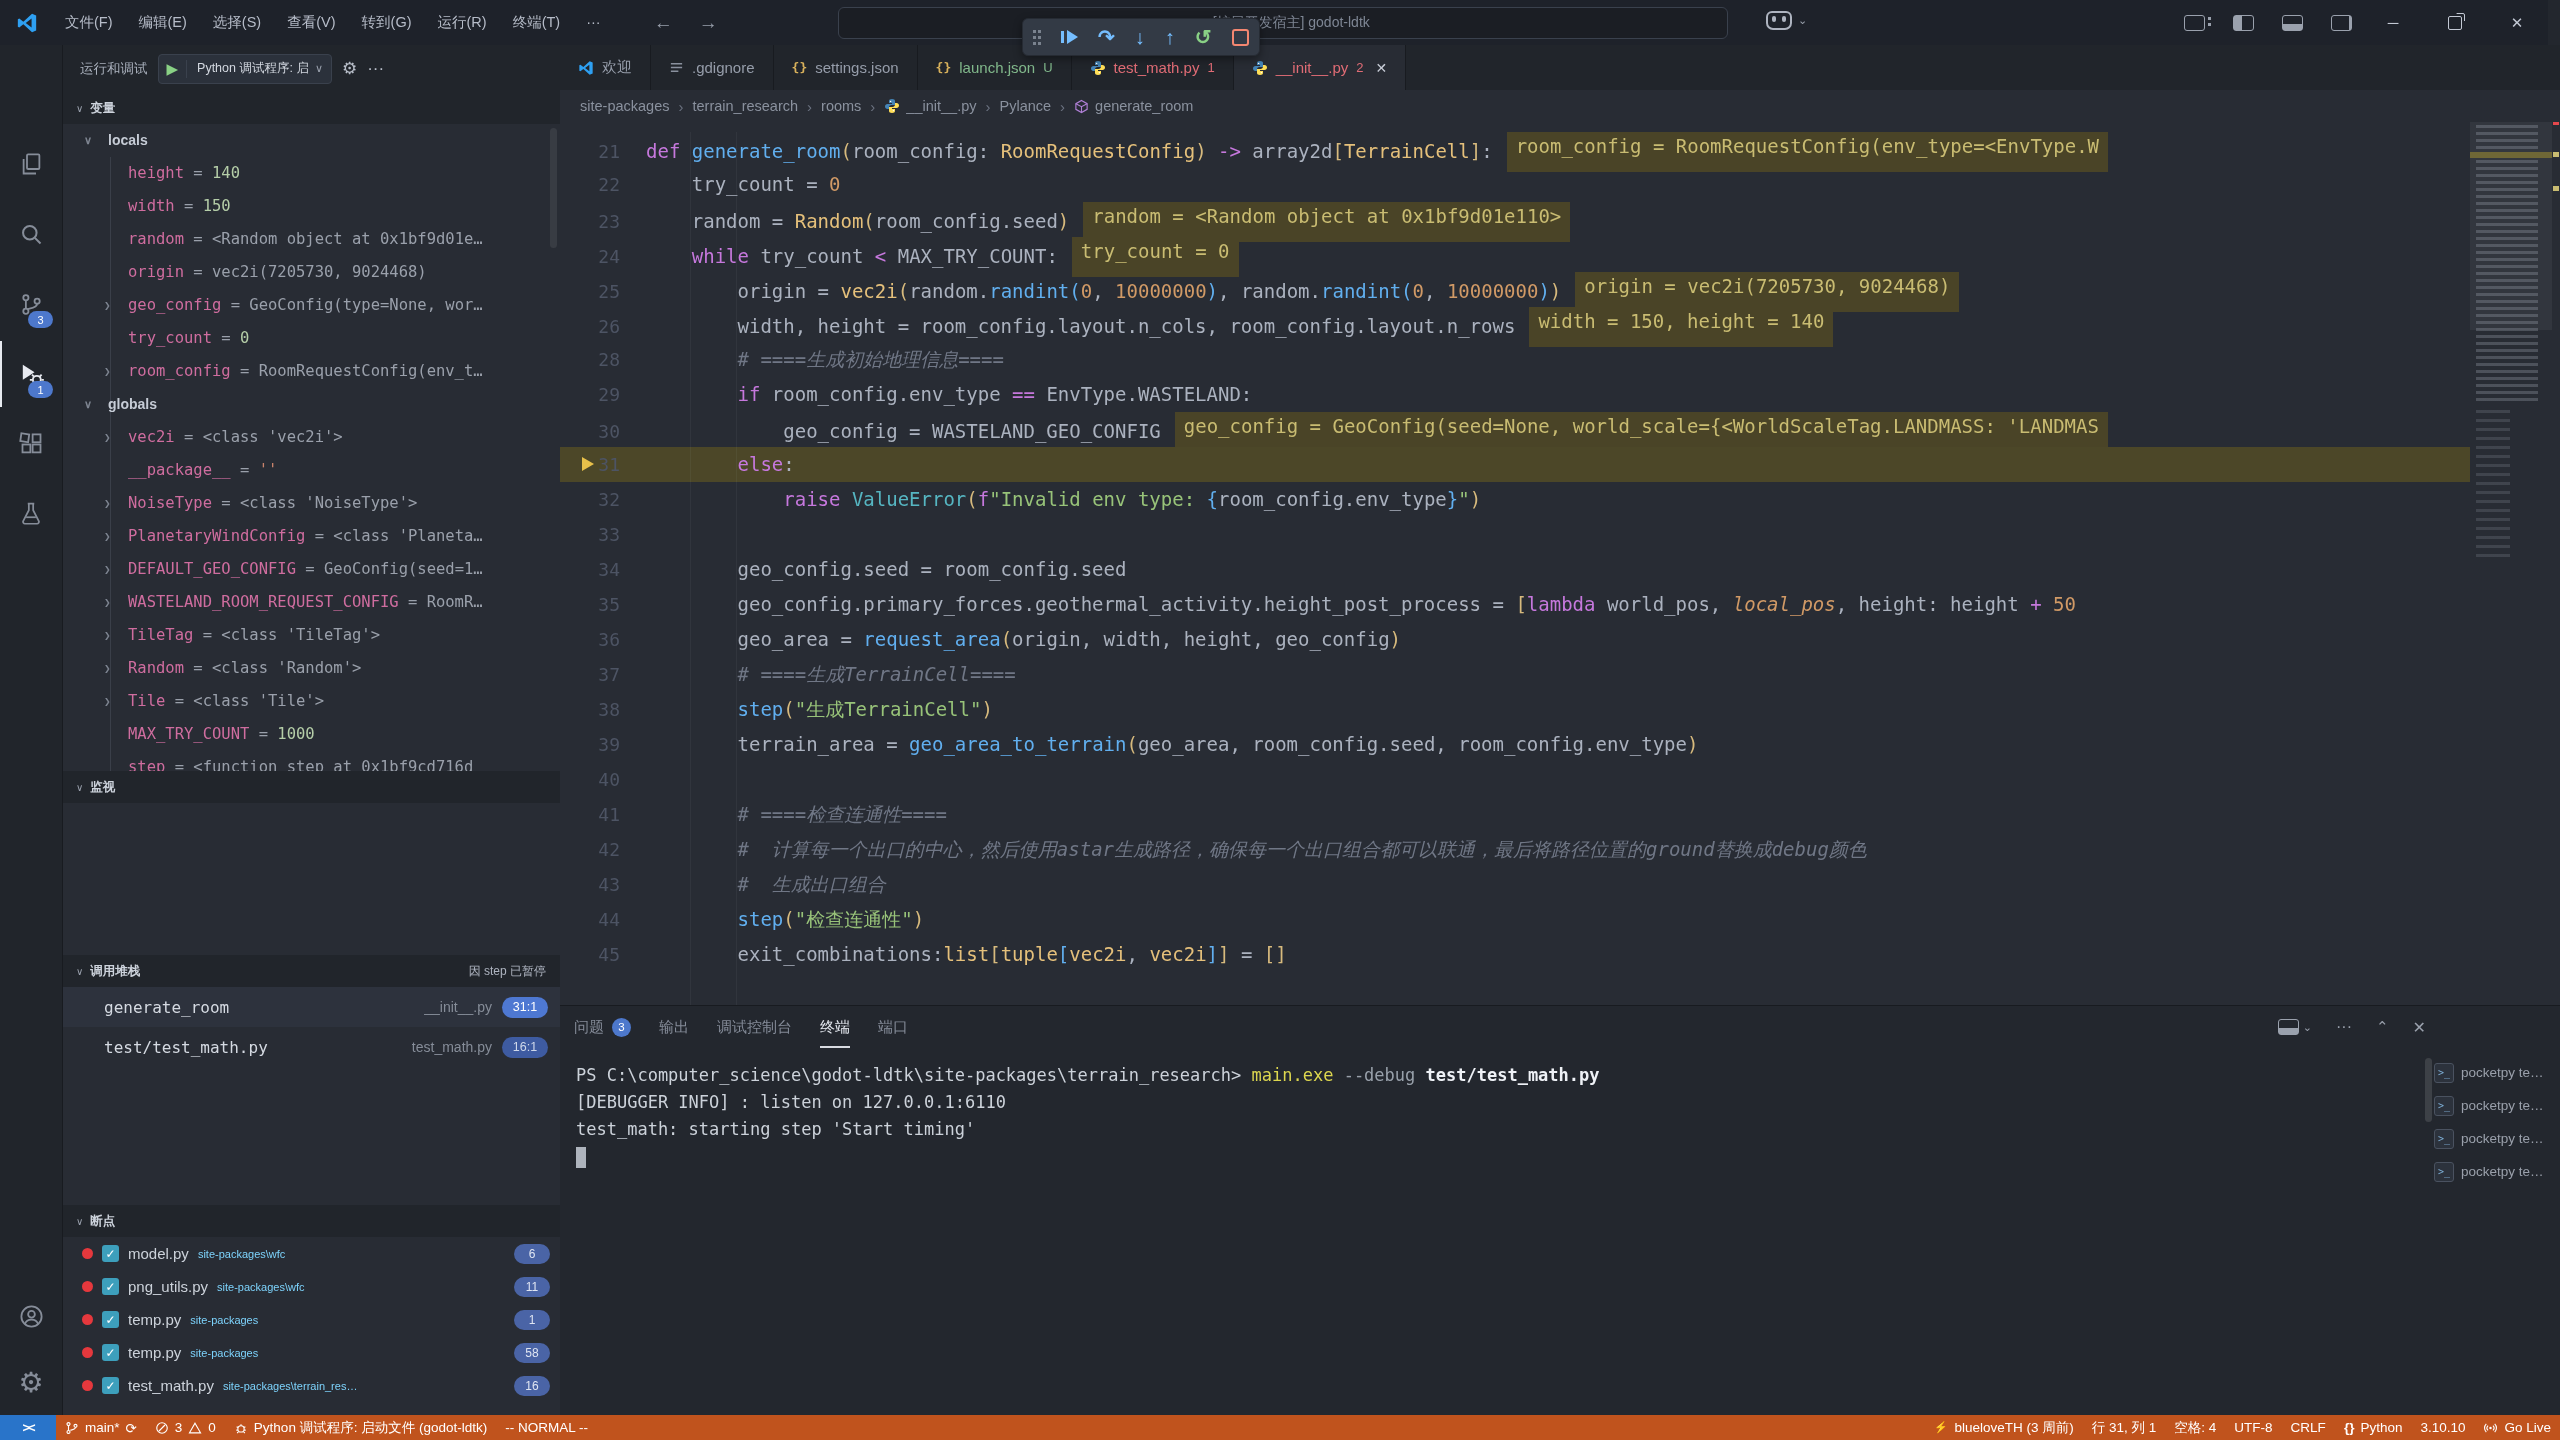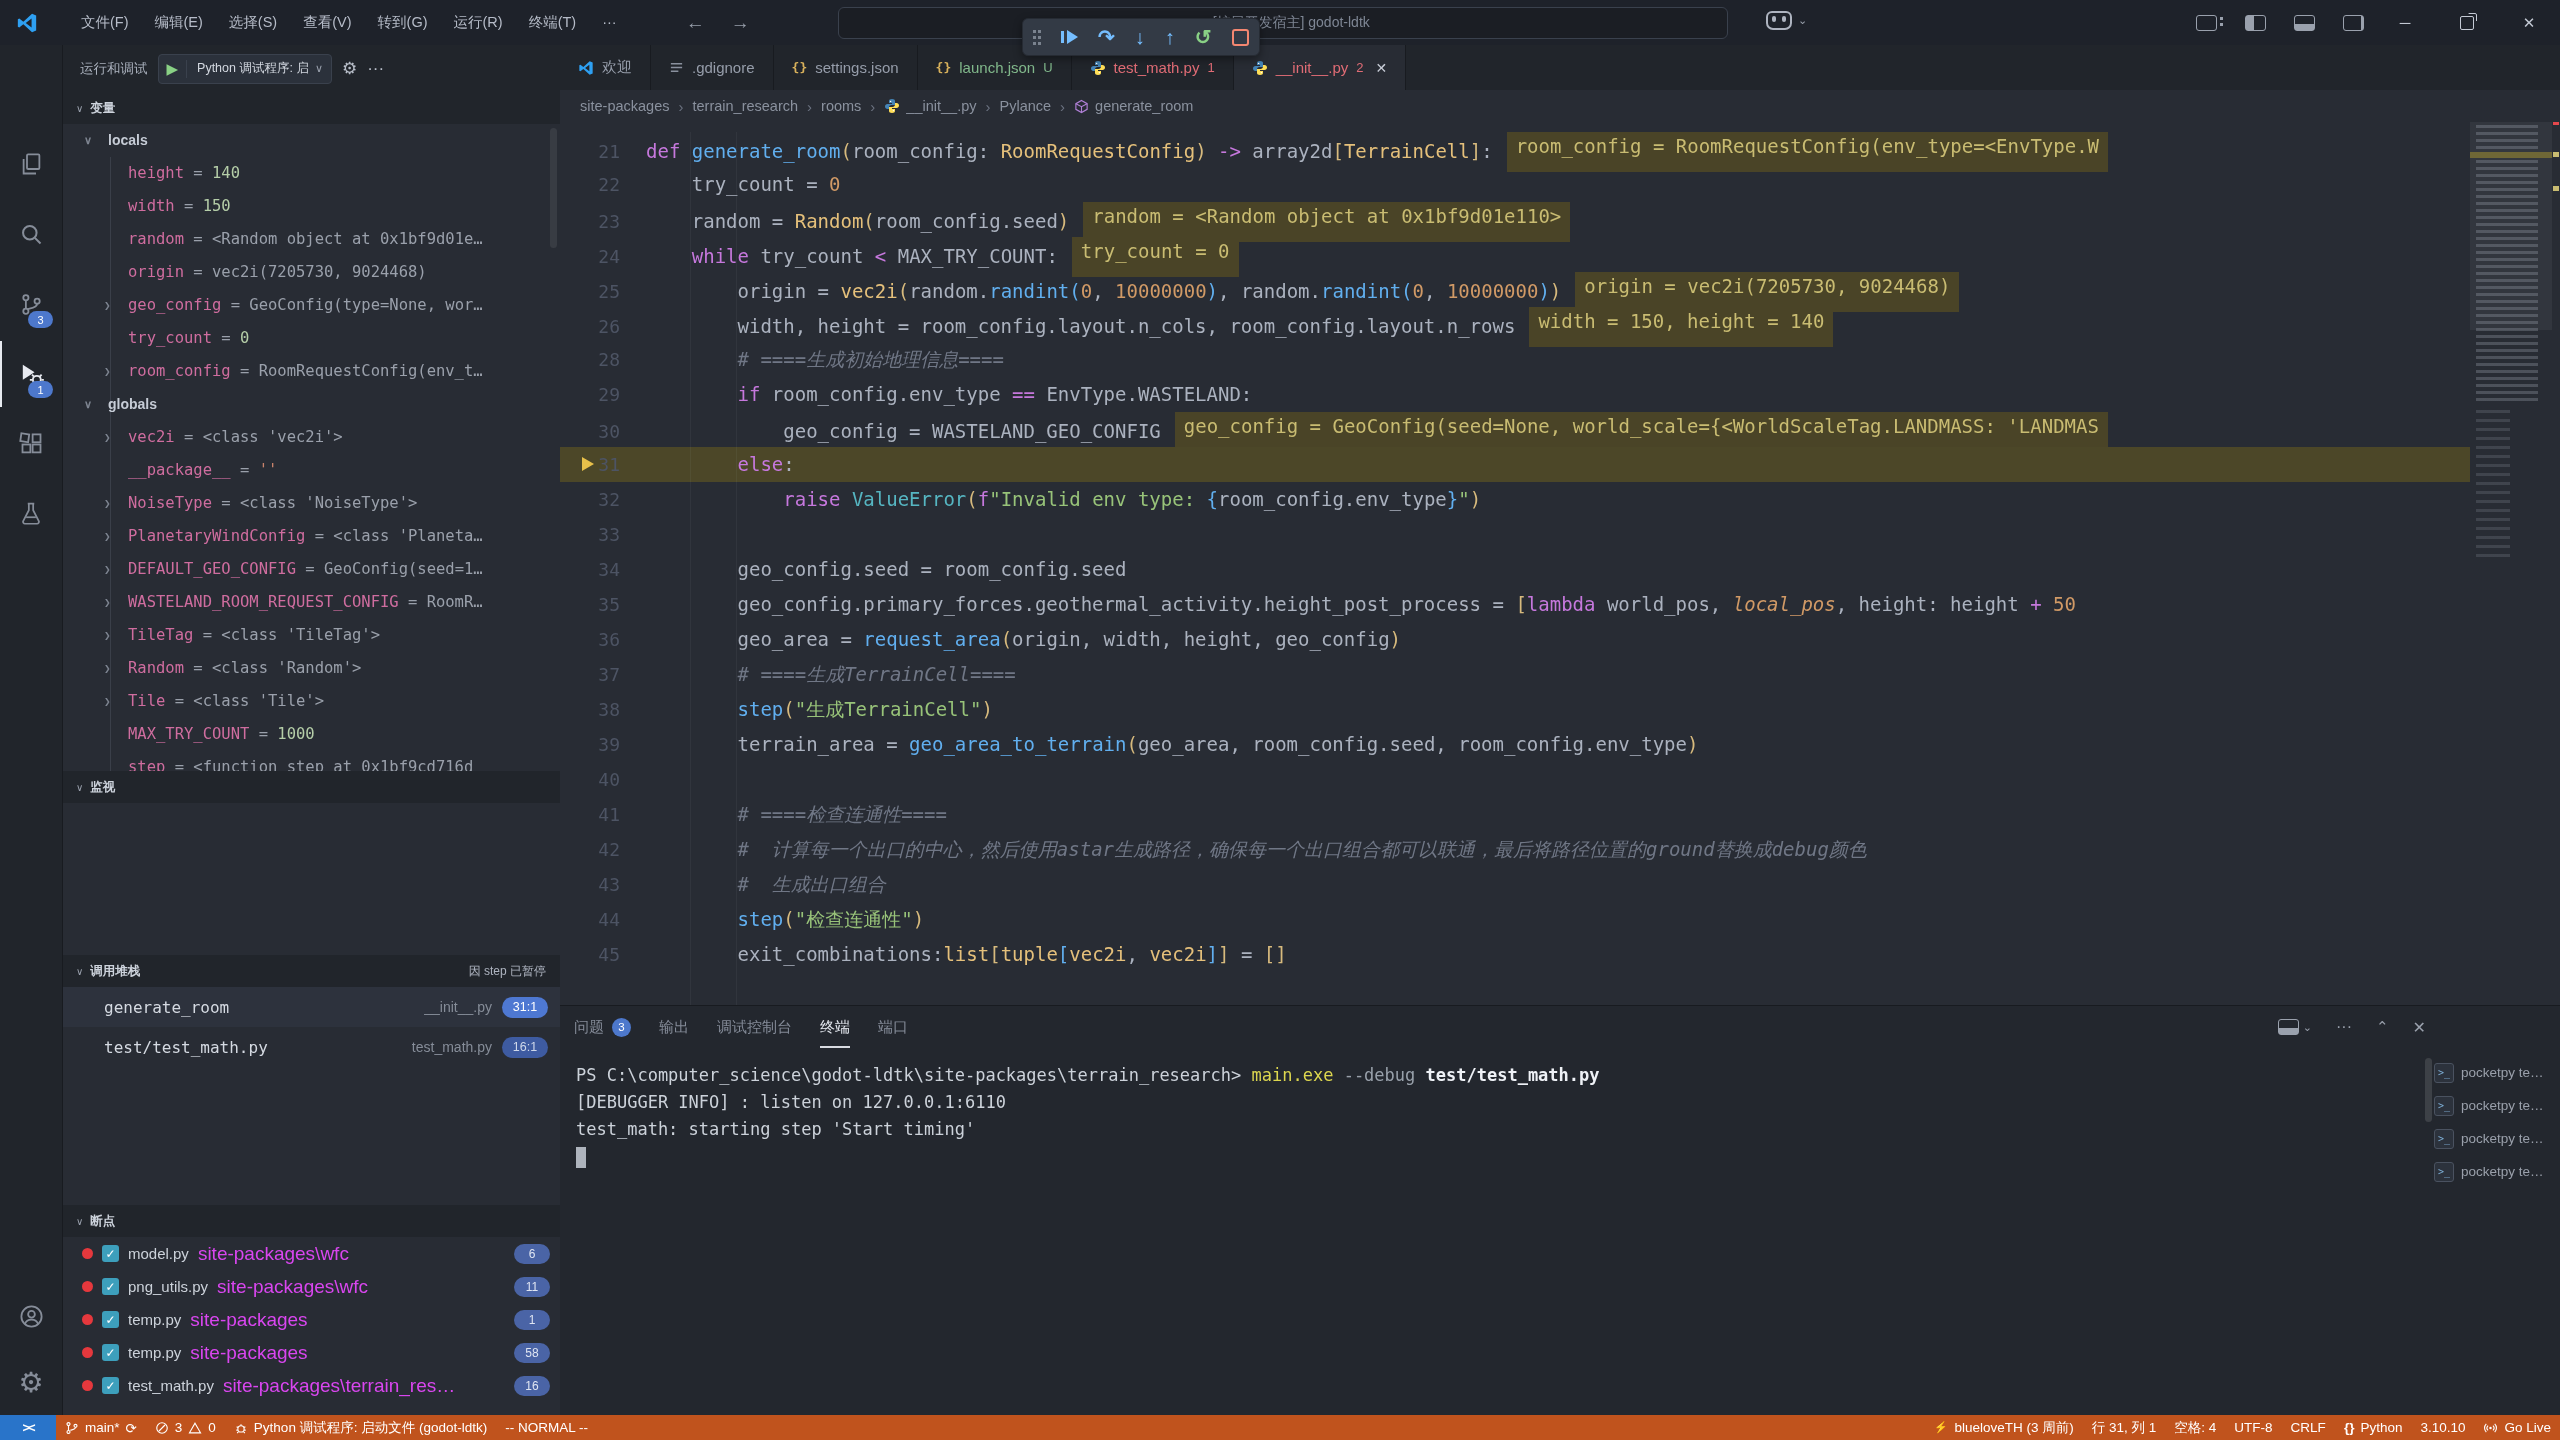--- a/index.html
+++ b/index.html
@@ -1,18 +1,18 @@
 <!DOCTYPE html>
 <html><head>
 <meta charset="utf-8">
 <style>
   html,body{margin:0;padding:0;background:#15171c;}
   .app{position:relative;width:2560px;height:1440px;background:#23272e;font-family:"Liberation Sans",sans-serif;overflow:hidden;color:#abb2bf;-webkit-font-smoothing:antialiased;}
   
-  .titlebar{position:absolute;top:0;left:0;right:0;height:45px;background:#1e222a;display:flex;align-items:center;z-index:40;gap:16px;}
+  .titlebar{position:absolute;top:0;left:0;right:12px;height:45px;background:#1e222a;display:flex;align-items:center;z-index:40;}
   .vslogo{margin:0 14px 0 16px;display:flex;}
   .menu-item{padding:0 13px;font-size:14.5px;color:#b6bcc8;line-height:45px;cursor:default;}
   .navarrows{margin-left:40px;display:flex;gap:26px;color:#9aa1ad;font-size:19px;}
   .searchbox{position:absolute;left:838px;top:7px;width:888px;height:30px;background:#1b1e24;border:1px solid #3a414d;border-radius:6px;display:flex;align-items:center;justify-content:center;gap:8px;color:#7e8694;font-size:14px;}
   .copilot-wrap{position:absolute;left:1766px;top:11px;display:flex;align-items:center;gap:6px;color:#9aa1ad;}
   .copilot{width:22px;height:15px;border:2px solid #aeb4c0;border-radius:6px 6px 7px 7px;position:relative;}
   .copilot::before,.copilot::after{content:"";position:absolute;top:3px;width:4px;height:6px;border-radius:2px;background:#aeb4c0;}
   .copilot::before{left:4px;}.copilot::after{right:4px;}
   .laybtns{position:absolute;right:196px;top:0;height:45px;display:flex;align-items:center;gap:28px;}
   .lay{width:19px;height:14px;border:1.6px solid #9aa1ad;border-radius:3px;position:relative;}
@@ -66,21 +66,21 @@
   .frame{height:40px;display:flex;align-items:center;padding:0 12px 0 42px;gap:10px;}
   .frame.top{background:#2d323d;}
   .fname{font-family:"DejaVu Sans Mono",monospace;font-size:16px;color:#d5dae2;flex:1 1 auto;white-space:nowrap;overflow:hidden;}
   .ffile{font-size:14px;color:#868d99;}
   .fbadge{min-width:30px;height:21px;border-radius:11px;background:#4e78d2;color:#fff;font-size:12.5px;display:flex;align-items:center;justify-content:center;padding:0 8px;}
   .fbadge.dim{background:#3e5ba1;color:#cfd8ea;}
   .bprow{height:33px;display:flex;align-items:center;gap:9px;padding:0 10px 0 20px;}
   .bpdot{width:11px;height:11px;border-radius:50%;background:#e5383d;flex:none;}
   .cb{width:17px;height:17px;border-radius:3px;background:#3d9fbc;color:#fff;font-size:12px;display:flex;align-items:center;justify-content:center;flex:none;}
   .bpfile{font-size:15px;color:#ccd2da;white-space:nowrap;}
-  .bppath{font-size:19px;color:#d946ef;white-space:nowrap;overflow:hidden;flex:1 1 auto;}
+  .bppath{font-size:11px;color:#7dd3fc;white-space:nowrap;overflow:hidden;flex:1 1 auto;}
   .bpcount{min-width:24px;height:20px;border-radius:10px;background:#4a64a6;color:#dfe5f2;font-size:12px;display:flex;align-items:center;justify-content:center;padding:0 6px;flex:none;}
   
   .editor{position:absolute;left:560px;top:45px;right:0;height:960px;background:#282c34;overflow:hidden;}
   .tabbar{position:absolute;top:0;left:0;right:0;height:45px;background:#21252b;display:flex;z-index:10;}
   .tab{display:flex;align-items:center;gap:8px;padding:0 18px;font-size:15px;color:#969daa;background:#21252b;border-right:1px solid #181b20;white-space:nowrap;}
   .tab.active{background:#282c34;color:#d7dae0;}
   .tab .cnt{font-size:13px;}
   .tab.c-green,.tab.c-green .cnt{color:#81b88b;}
   .tab.c-red,.tab.c-red .cnt{color:#e06c75;}
   .tab .x{color:#c7ccd6;font-size:14px;margin-left:4px;}

